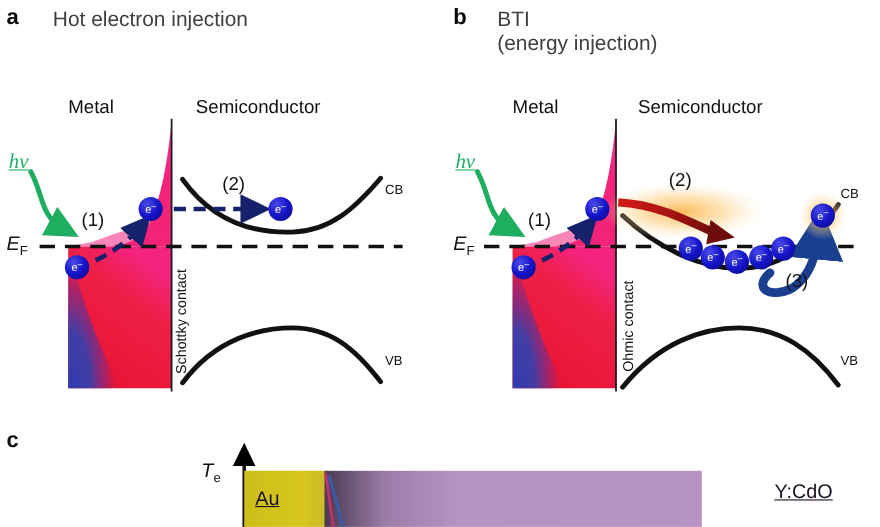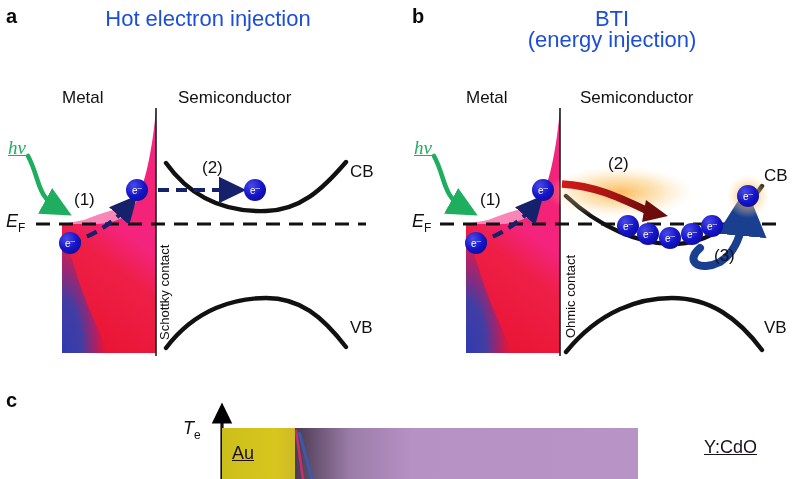--- a/index.html
+++ b/index.html
@@ -28,24 +28,24 @@
     font-size: 20px;
     line-height: 20px;
     color: #0a0a0a;
   }
   #letter-a { left: 6px;  top: 6px; }
   #letter-b { left: 412px; top: 6px; }
   #letter-c { left: 6px;  top: 390px; }
 
   .panel-title {
     position: absolute;
-    text-align: center;
-    font-size: 22px;
+    text-align: left;
+    font-size: 19px;
     line-height: 21px;
-    color: #1d4ed8;
+    color: #404040;
     white-space: nowrap;
   }
   .panel-title .l2 { display: block; }
 
   #title-a { left: 48px; top: 8px; width: 320px; }
   #title-b { left: 452px; top: 8px; width: 320px; }
 
   .region-label {
     position: absolute;
     font-size: 17px;
@@ -54,21 +54,21 @@
     white-space: nowrap;
     text-align: center;
   }
   #metal-a { left: 62px;  top: 88px; }
   #semi-a  { left: 178px; top: 88px; }
   #metal-b { left: 466px; top: 88px; }
   #semi-b  { left: 580px; top: 88px; }
 
   .band-label {
     position: absolute;
-    font-size: 17px;
+    font-size: 12px;
     line-height: 20px;
     color: #111111;
     white-space: nowrap;
   }
   #cb-a { left: 350px; top: 162px; }
   #vb-a { left: 350px; top: 318px; }
   #cb-b { left: 764px; top: 166px; }
   #vb-b { left: 764px; top: 318px; }
 
   .ef-label {

